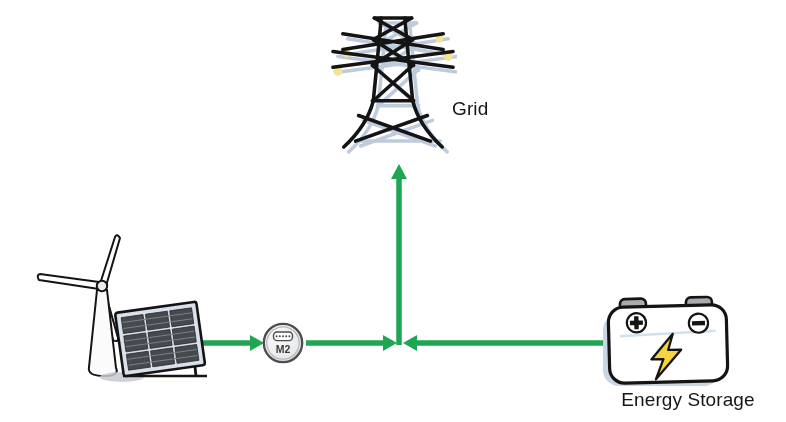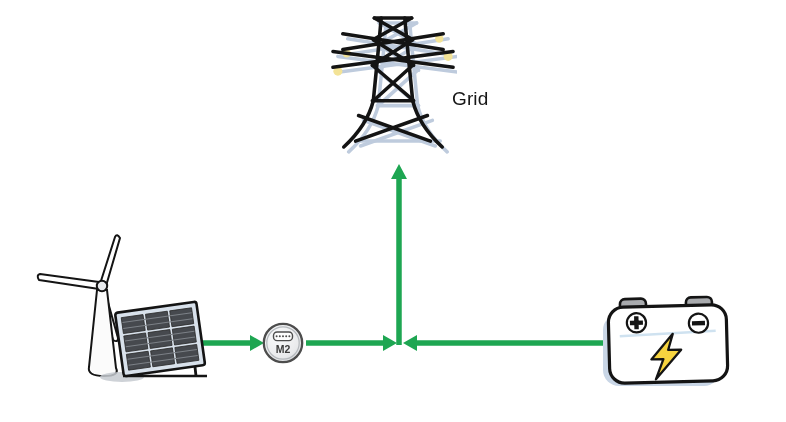--- a/index.html
+++ b/index.html
@@ -145,15 +145,16 @@
         <path d="M37,21.5 L37,34.5 M30.5,28 L43.5,28" stroke="#141414" stroke-width="4.4"></path>
       </g>
       <g>
         <circle cx="99" cy="30" r="9.6" fill="#ffffff" stroke="#141414" stroke-width="2.2"></circle>
         <path d="M92.5,30 L105.5,30" stroke="#141414" stroke-width="4.4"></path>
       </g>
       <path d="M73,40 L51,65 L63,65 L55,85 L81,56 L68,56 Z" fill="#F7D43F" stroke="#141414" stroke-width="2.3" stroke-linejoin="round"></path>
     </g>
   </svg>
 
-  <div class="node-label" style="left:452px;top:88px;">Grid</div>
+  <div class="node-label" style="left:452px;top:98px;">Grid</div>
+  <div class="node-label" style="left:608px;top:389px;width:160px;">Energy Storage</div>
 
 </div>
 
 </body></html>

